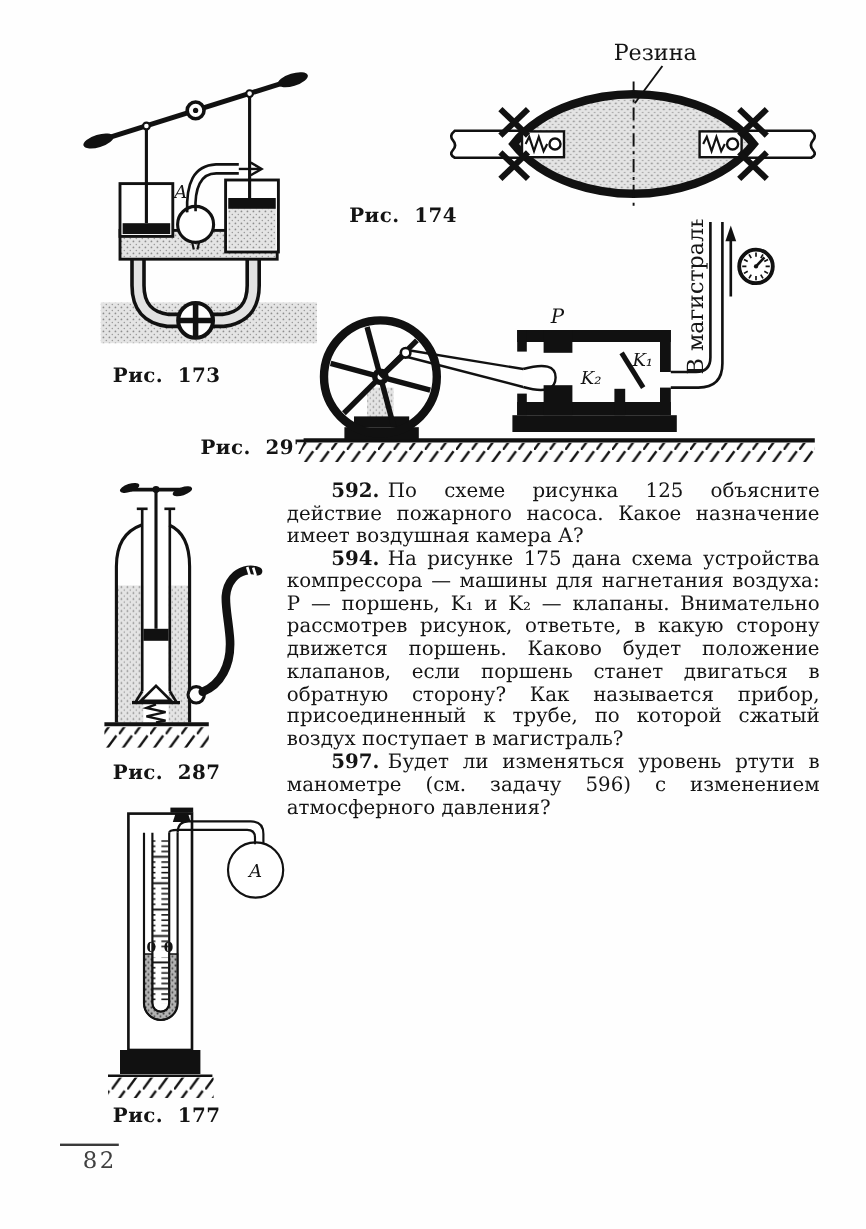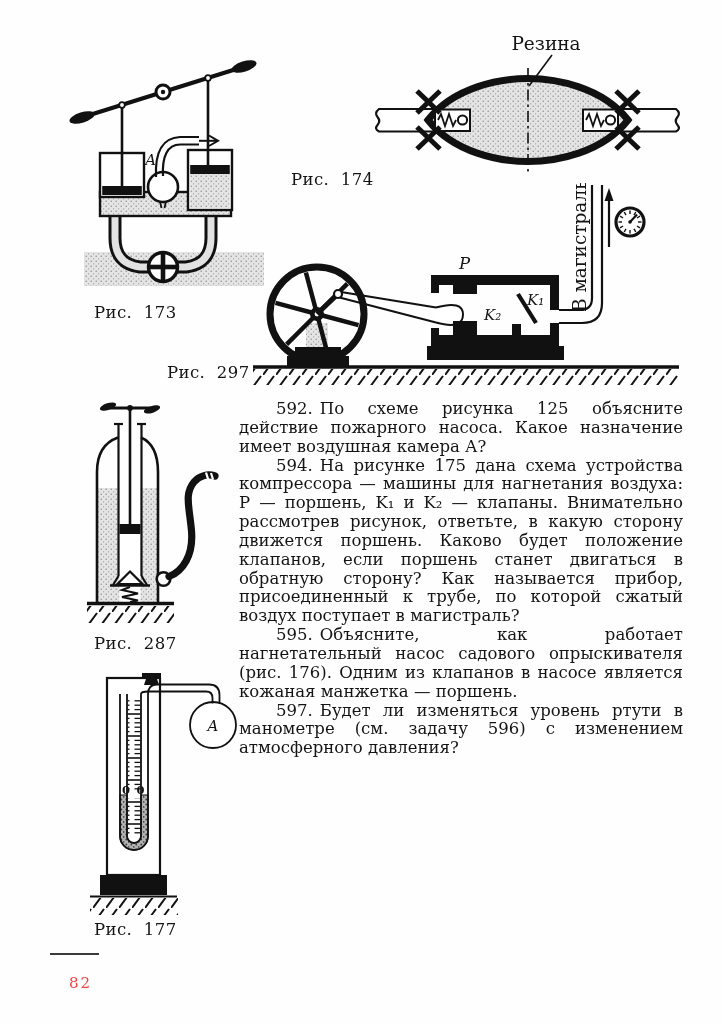--- a/index.html
+++ b/index.html
@@ -2,32 +2,32 @@
 <html><head>
 <meta charset="utf-8">
 <style>
   html,body { margin:0; padding:0; background:#ffffff; }
   .page {
     position:relative; width:722px; height:1024px; background:#fefefe;
     font-family:"DejaVu Serif", serif; color:#161616; overflow:hidden;
   }
   .fig { position:absolute; }
   .caption {
-    position:absolute; font-weight:normal; font-size:16.5px; color:#141414;
+    position:absolute; font-weight:bold; font-size:16.5px; color:#141414;
     word-spacing:6px; letter-spacing:0.4px; white-space:nowrap;
   }
   .problems {
     position:absolute; left:239px; top:400px; width:444px;
     font-size:16.5px; line-height:18.85px; text-align:justify; color:#141414;
   }
   .problems p { margin:0; text-indent:37px; }
-  .problems .pnum { font-weight:normal; margin-right:7px; }
+  .problems .pnum { font-weight:bold; margin-right:7px; }
   .pageno {
-    position:absolute; left:69px; top:956px; font-size:15px;
-    letter-spacing:2px; color:#ef4444;margin-top:18px;
+    position:absolute; left:69px; top:956px; font-size:19px;
+    letter-spacing:2px; color:#404040;
   }
   .pageno-line { position:absolute; left:50px; top:953px; width:49px; height:2px; background:#3a3a3a; }
   svg text { font-family:"DejaVu Serif", serif; fill:#141414; }
   .figlabel { font-style:italic; }
 </style>
 </head>
 <body>
 
 <div class="page">
 
@@ -276,20 +276,19 @@
 
   <div class="caption" style="left:94px; top:303px">Рис. 173</div>
   <div class="caption" style="left:291px; top:170px">Рис. 174</div>
   <div class="caption" style="left:167px; top:363px">Рис. 297</div>
   <div class="caption" style="left:94px; top:634px">Рис. 287</div>
   <div class="caption" style="left:94px; top:920px">Рис. 177</div>
 
   <div class="problems">
     <p><span class="pnum">592.</span><span>По схеме рисунка 125 объясните действие пожарного насоса. Какое назначение имеет воздушная камера А?</span></p>
     <p><span class="pnum">594.</span><span>На рисунке 175 дана схема устройства компрессора — машины для нагнетания воздуха: P — поршень, K₁ и K₂ — клапаны. Внимательно рассмотрев рисунок, ответьте, в какую сторону движется поршень. Каково будет положение клапанов, если поршень станет двигаться в обратную сторону? Как называется прибор, присоединенный к трубе, по которой сжатый воздух поступает в магистраль?</span></p>
-    <p><span class="pnum">595.</span><span>Объясните, как работает нагнетательный насос садового опрыскивателя (рис. 176). Одним из клапанов в насосе является кожаная манжетка — поршень.</span></p>
     <p><span class="pnum">597.</span><span>Будет ли изменяться уровень ртути в манометре (см. задачу 596) с изменением атмосферного давления?</span></p>
   </div>
 
   <div class="pageno-line"></div>
   <div class="pageno">82</div>
 
 </div>
 
 </body></html>

